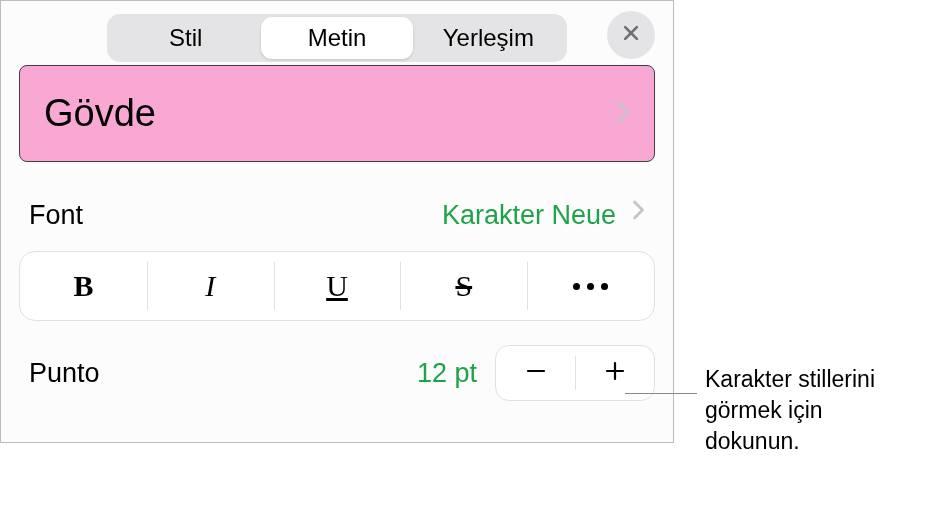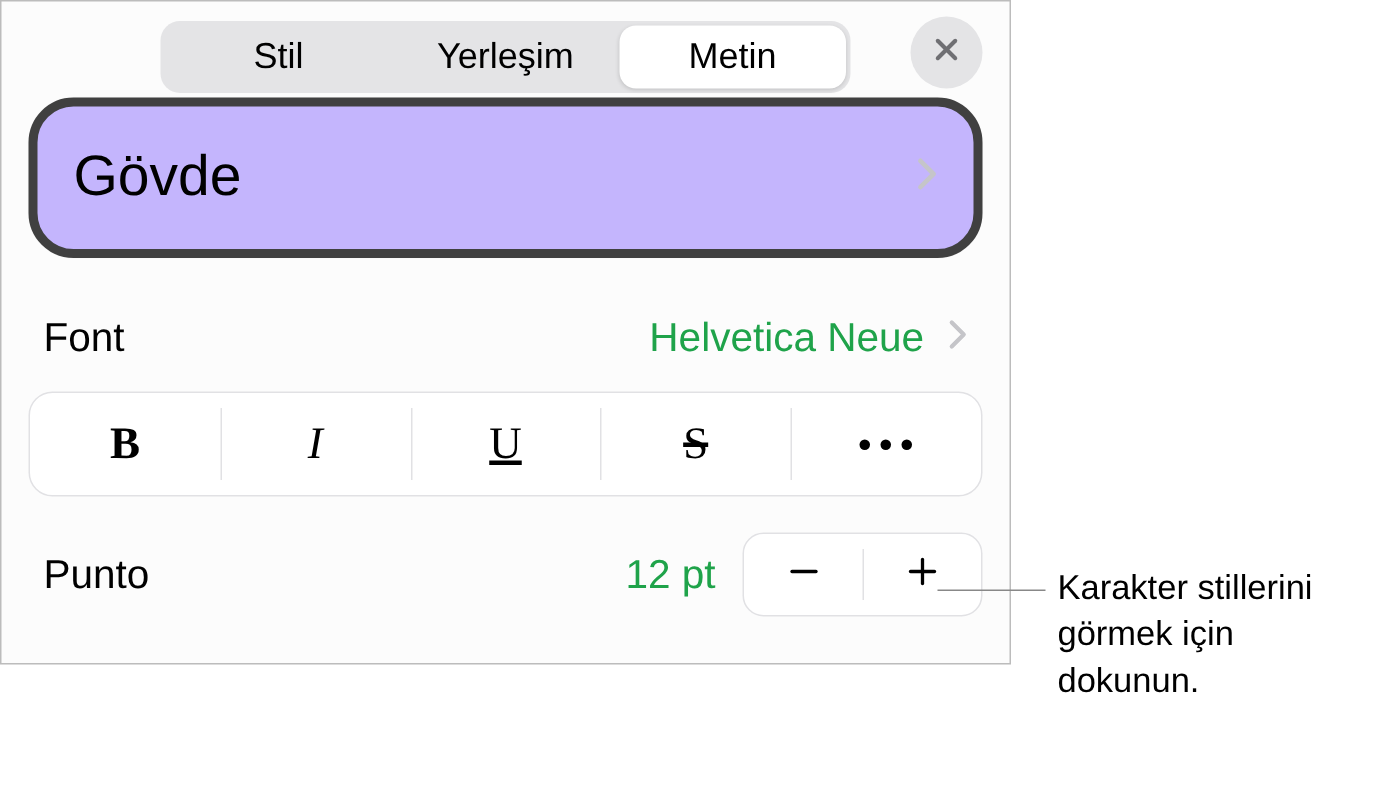--- a/index.html
+++ b/index.html
@@ -67,44 +67,44 @@
     .close-btn svg { width: 20px; height: 20px; }
     .section-label {
       font-size: 19px;
       letter-spacing: 0.5px;
       color: #8a8a8e;
       padding: 24px 28px 10px 28px;
       text-transform: uppercase;
     }
     .card {
       margin: 0 18px;
-      background: #c4b5fd;
-      border-radius: 30px;
-      border: 6px solid #404040;
+      background: #f9a8d4;
+      border-radius: 8px;
+      border: 1px solid #404040;
       box-shadow: 0 0 0 0.5px rgba(0,0,0,0.02);
     }
     .style-row {
       display: flex;
       align-items: center;
       justify-content: space-between;
       padding: 26px 24px;
       cursor: pointer;
     }
     .style-name {
       font-size: 38px;
       font-weight: 400;
       color: #000;
     }
     .chevron {
       color: #c5c5c9;
     }
     .chevron svg { width: 14px; height: 22px; }
     .font-row {
       display: flex;
-      align-items: center;
+      align-items: flex-start;
       padding: 38px 28px 14px 28px;
       cursor: pointer;
     }
     .font-label {
       font-size: 27px;
       color: #000;
       flex: 0 0 auto;
     }
     .font-value {
       font-size: 27px;
@@ -198,21 +198,21 @@
       left: 0;
       top: 10px;
       bottom: 10px;
       width: 1px;
       background: #e1e1e4;
     }
     .stepper-btn svg { width: 24px; height: 24px; }
     .callout {
       position: absolute;
       left: 705px;
-      top: 376px;
+      top: 364px;
       width: 210px;
       font-size: 23px;
       line-height: 1.35;
       color: #000;
     }
     .callout-line {
       position: absolute;
       left: 625px;
       top: 393px;
       width: 72px;
@@ -221,22 +221,22 @@
     }
   </style>
 </head>
 <body>
 
 <div class="panel">
 
   <div class="header">
     <div class="seg">
       <div class="seg-item">Stil</div>
+      <div class="seg-item active">Metin</div>
       <div class="seg-item">Yerleşim</div>
-      <div class="seg-item active">Metin</div>
     </div>
     <div class="close-btn">
       <span>
         <svg viewBox="0 0 24 24" fill="none" stroke="currentColor" stroke-width="3.2" stroke-linecap="round">
           <line x1="5" y1="5" x2="19" y2="19"></line>
           <line x1="19" y1="5" x2="5" y2="19"></line>
         </svg>
       </span>
     </div>
   </div>
@@ -248,21 +248,21 @@
       <span class="chevron">
         <svg viewBox="0 0 12 20" fill="none" stroke="currentColor" stroke-width="2.8" stroke-linecap="round" stroke-linejoin="round">
           <polyline points="2,2 10,10 2,18"></polyline>
         </svg>
       </span>
     </div>
   </div>
 
   <div class="font-row">
     <span class="font-label">Font</span>
-    <span class="font-value">Helvetica Neue</span>
+    <span class="font-value">Karakter Neue</span>
     <span class="font-chevron">
       <svg viewBox="0 0 12 20" fill="none" stroke="currentColor" stroke-width="2.8" stroke-linecap="round" stroke-linejoin="round">
         <polyline points="2,2 10,10 2,18"></polyline>
       </svg>
     </span>
   </div>
 
   <div class="style-buttons">
     <div class="style-btn">
       <span class="bold-glyph">B</span>

